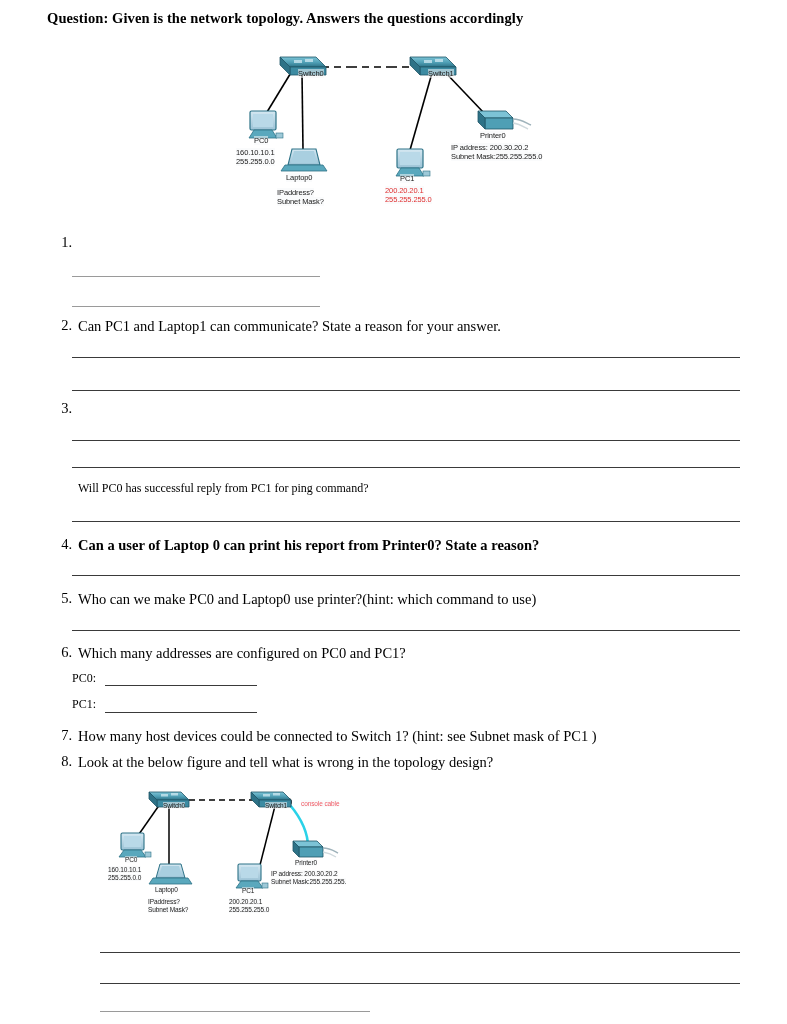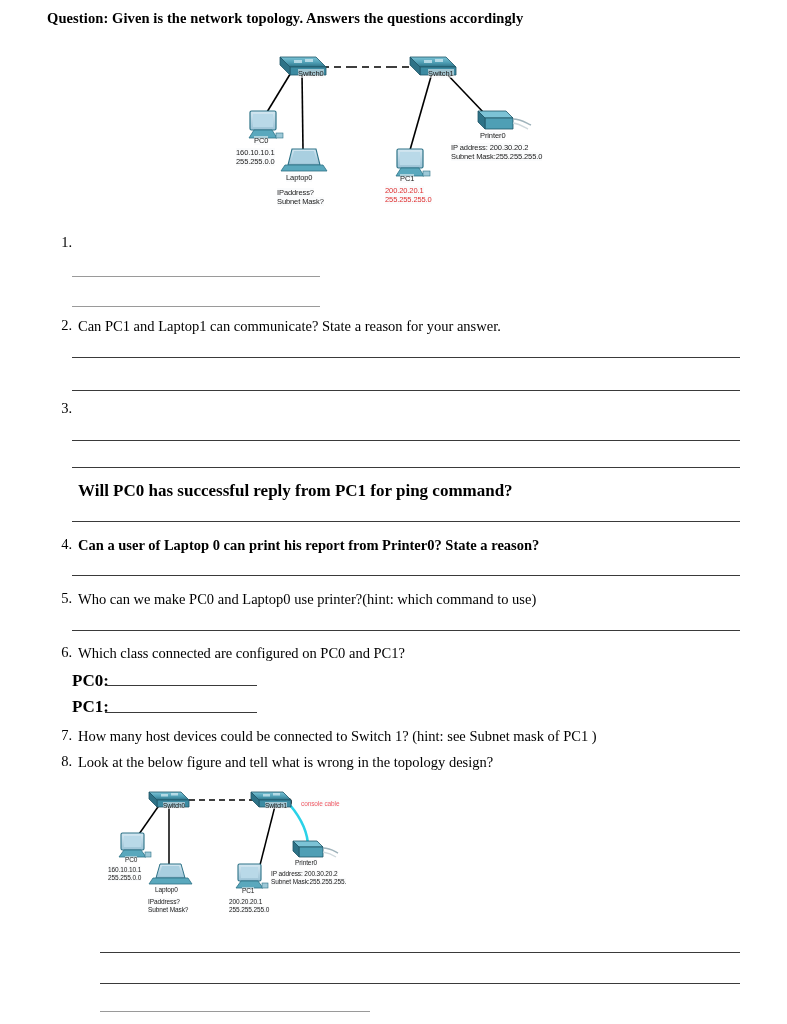--- a/index.html
+++ b/index.html
@@ -37,23 +37,22 @@
     white-space: nowrap;
   }
   .qnum {
     position: absolute;
     font-size: 14.5px;
     text-align: right;
     width: 24px;
   }
   .subtext {
     position: absolute;
-    font-size: 17px;
+    font-size: 12px;
     white-space: nowrap;
-    font-weight: bold;
   }
   
   .rule {
     position: absolute;
     height: 0;
     border-top: 1.2px solid #3a3a3a;
   }
   .rule.light {
     border-top: 1.2px solid #9a9a9a;
   }
@@ -189,21 +188,21 @@
 
   <div class="qnum" style="left:48px; top:536px;">4.</div>
   <div class="qitem" style="left:78px; top:536px;font-weight:bold;">Can a user of Laptop 0 can print his report from Printer0? State a reason?</div>
   <div class="rule" style="left:72px; top:575px; width:668px;"></div>
 
   <div class="qnum" style="left:48px; top:590px;">5.</div>
   <div class="qitem" style="left:78px; top:590px;">Who can we make PC0 and Laptop0 use printer?(hint: which command to use)</div>
   <div class="rule" style="left:72px; top:630px; width:668px;"></div>
 
   <div class="qnum" style="left:48px; top:644px;">6.</div>
-  <div class="qitem" style="left:78px; top:644px;">Which class connected are configured on PC0 and PC1?</div>
+  <div class="qitem" style="left:78px; top:644px;">Which many addresses are configured on PC0 and PC1?</div>
 
   <div class="subtext" style="left:72px; top:671px;">PC0:</div>
   <div class="rule" style="left:105px; top:685px; width:152px;"></div>
 
   <div class="subtext" style="left:72px; top:697px;">PC1:</div>
   <div class="rule" style="left:105px; top:712px; width:152px;"></div>
 
   <div class="qnum" style="left:48px; top:727px;">7.</div>
   <div class="qitem" style="left:78px; top:727px;">How many host devices could be connected to Switch 1? (hint: see Subnet mask of PC1 )</div>
 

